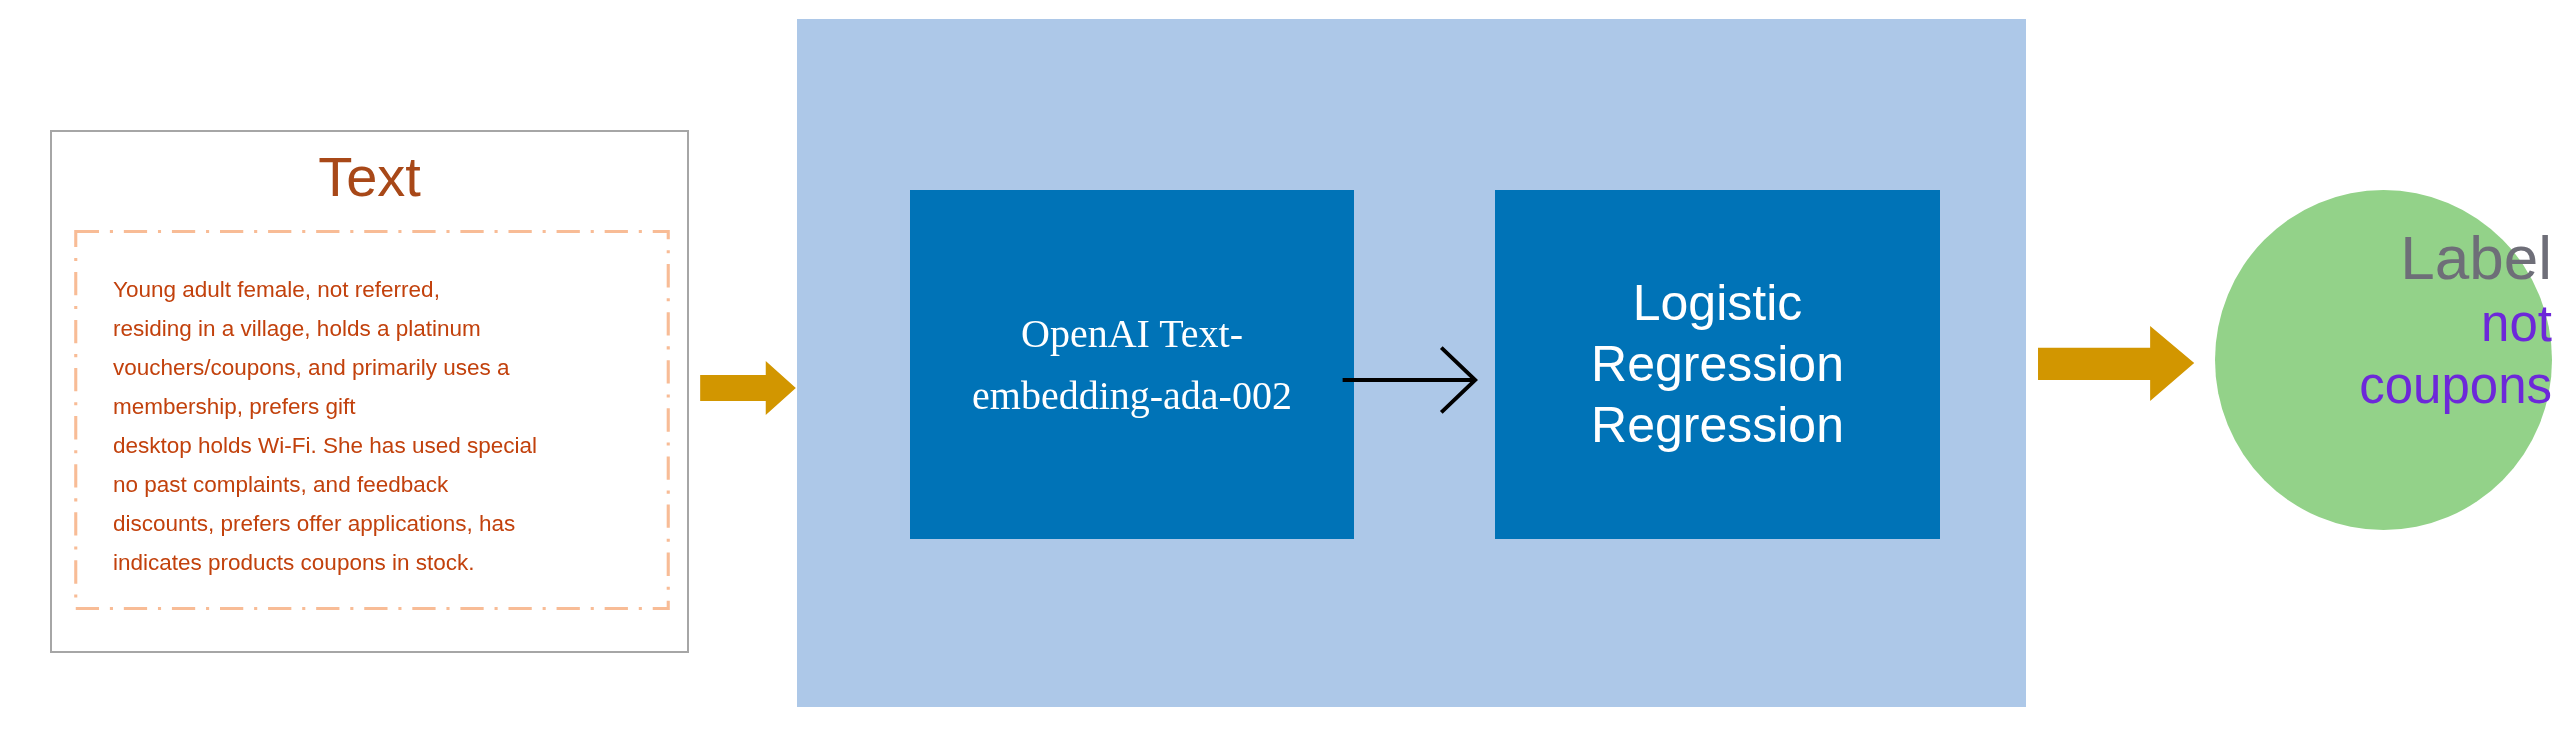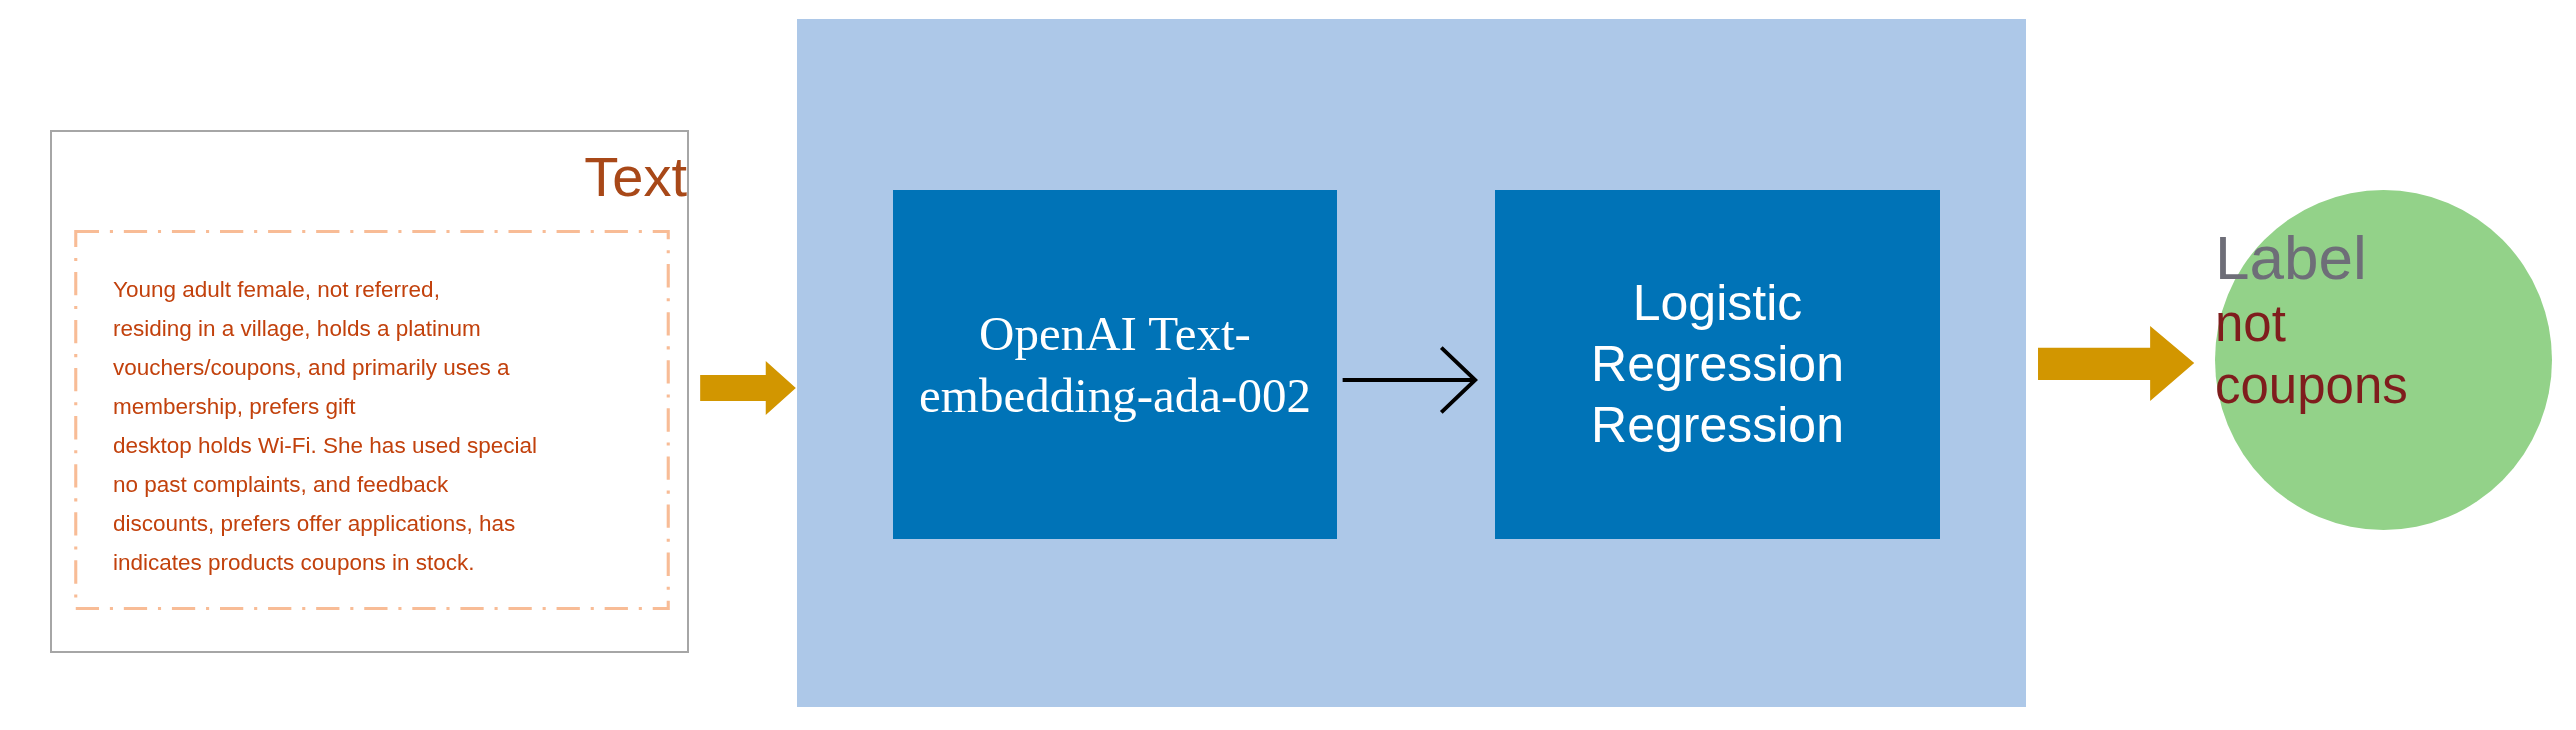--- a/index.html
+++ b/index.html
@@ -6,57 +6,57 @@
   .canvas{
     position:relative;width:2576px;height:731px;background:#ffffff;
     font-family:"Liberation Sans",sans-serif;overflow:hidden;
   }
   
   .input-box{
     position:absolute;left:50px;top:130px;width:639px;height:523px;
     background:#ffffff;border:2.3px solid #A6A6A6;box-sizing:border-box;
   }
   .input-title{
-    position:absolute;left:0;top:14px;width:100%;text-align:right;
+    position:absolute;left:0;top:14px;width:100%;text-align:center;
     font-size:56px;line-height:62px;color:#A84818;
   }
   .dashed-svg{position:absolute;left:22px;top:98px;}
   .input-body{
     position:absolute;left:61px;top:138px;width:527px;
     font-size:22.5px;line-height:39px;color:#c2410c;
   }
   .input-body div{white-space:nowrap;}
   
   .pipeline-panel{
     position:absolute;left:797px;top:19.4px;width:1229px;height:688px;
     background:#ADC8E8;
   }
   .process-box{
     position:absolute;top:171px;height:349px;background:#0073B7;color:#FFFFFF;
     display:flex;flex-direction:column;align-items:center;justify-content:center;
     text-align:center;
   }
   .embedding-box{
-    left:96px;width:444px;
-    font-family:"Liberation Serif",serif;font-size:49px;line-height:62px;
+    left:113px;width:444px;
+    font-family:"Liberation Serif",serif;font-size:40px;line-height:62px;
   }
   .classifier-box{
     left:681px;width:445px;
     font-size:50px;line-height:61px;margin-left:17px;
   }
   
   .arrow-svg{position:absolute;}
   
   .output-circle{
     position:absolute;left:2215px;top:190px;width:337px;height:340px;
     background:#93D289;border-radius:50%;
   }
-  .output-text{position:absolute;left:0;top:33px;width:100%;text-align:left;}
+  .output-text{position:absolute;left:0;top:33px;width:100%;text-align:right;}
   .output-title{font-size:62px;line-height:70px;color:#6E6E78;}
-  .output-value{font-size:51px;line-height:62px;color:#7f1d1d;}
+  .output-value{font-size:51px;line-height:62px;color:#6d28d9;}
 </style>
 </head>
 <body>
 
 <div class="canvas">
 
   <div class="input-box">
     <div class="input-title">Text</div>
 
     <svg class="dashed-svg" width="596" height="380" viewBox="0 0 768 490">

